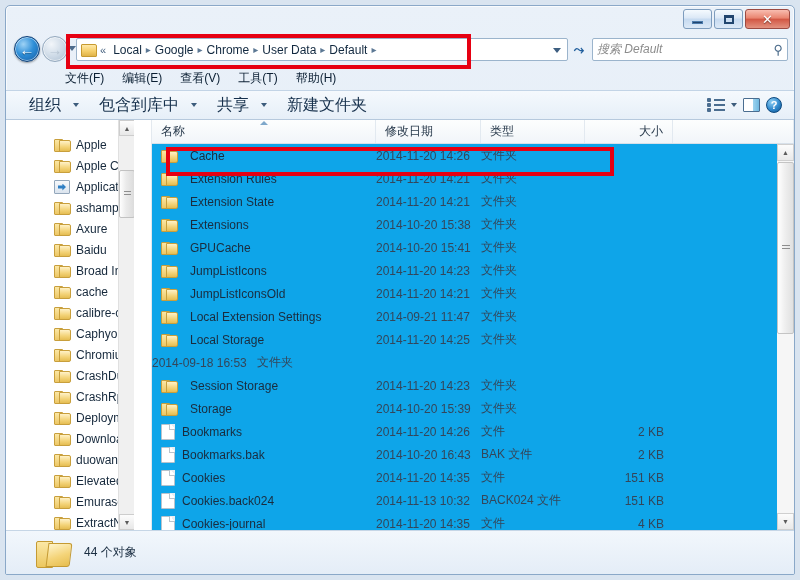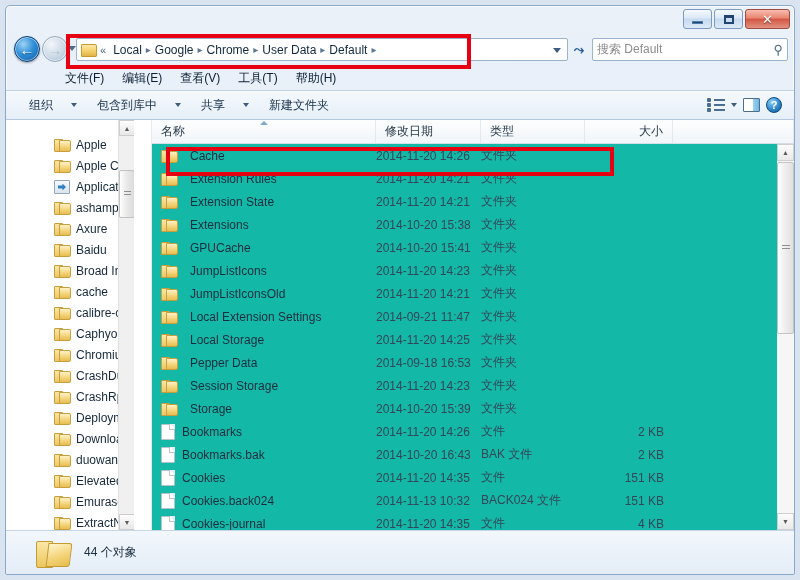--- a/index.html
+++ b/index.html
@@ -78,39 +78,39 @@
   #addrdrop { position:absolute; right:6px; top:9px; width:0;height:0;
     border-left:4px solid transparent;border-right:4px solid transparent;border-top:5px solid #3d5e80;}
   #refreshbtn { position:absolute; right:206px; top:7px; width:18px; height:19px;
     display:flex;align-items:center;justify-content:center;color:#1f5d9c;font-size:13px;font-weight:bold;}
 
   #searchbox {
     position:absolute; right:6px; top:5px; width:196px; height:23px;
     background:#fff; border:1px solid #9bb4cc; border-radius:2px;
     display:flex; align-items:center; padding:0 4px;
   }
-  #searchtext { flex:1; font-size:12px; color:#8c8c8c; }
+  #searchtext { flex:1; font-size:12px; color:#8c8c8c; font-style:italic; }
   #searchicon { color:#4a6a8a; font-size:13px; }
 
   
   #menubar {
     position:absolute; left:0; top:61px; width:100%; height:23px;
     display:flex; align-items:center; padding-left:12px; gap:4px;margin-left:40px;
   }
   .menuitem { font-size:12px; color:#0b1f33; padding:2px 7px; border-radius:2px; }
 
   
   #cmdbar {
     position:absolute; left:0; top:84px; width:100%; height:30px;
     border-top:1px solid #c3d4e6; border-bottom:1px solid #b6c9dd;
     background:linear-gradient(180deg,#f5f9fd 0%,#e6eff8 100%);
     display:flex; align-items:center; padding-left:14px; gap:2px;
   }
-  .cmdbtn { font-size:12px; color:#16304c; padding:4px 9px; border-radius:3px;
-    display:flex; align-items:center; gap:18px; }
+  .cmdbtn { font-size:16px; color:#16304c; padding:4px 9px; border-radius:3px;
+    display:flex; align-items:center; gap:12px; }
   .caret { width:0;height:0;border-left:3.5px solid transparent;border-right:3.5px solid transparent;
     border-top:4px solid #3c5c7c; }
   .cmdright { margin-left:auto; display:flex; align-items:center; gap:6px; padding-right:12px; }
   .viewicon { width:18px;height:14px; position:relative; }
   .viewicon i { position:absolute; display:block; background:#4a6d90; }
   .viewicon i.d { width:4px;height:4px;left:0; border-radius:1px;}
   .viewicon i.l { height:2px; left:7px; width:11px;}
   .paneicon { width:17px;height:14px;border:1px solid #4a6d90;border-radius:1px;
     background:linear-gradient(90deg,#fff 0%,#fff 58%,#9fd4ef 58%,#6fb8e0 100%); }
   .helpicon { width:16px;height:16px;border-radius:50%;
@@ -147,21 +147,21 @@
   #navscroll .sbtn.bot { position:absolute; bottom:0; }
   #navthumb { position:absolute; left:0; top:50px; width:16px; height:48px;
     background:linear-gradient(90deg,#fefefe,#eaeaea 45%,#dcdcdc);
     border:1px solid #c2c2c2; border-radius:2px;
     display:flex;align-items:center;justify-content:center;}
   #navthumb .grip { width:7px;height:6px;
     background:repeating-linear-gradient(180deg,#8e8e8e 0 1px,transparent 1px 3px);}
   #navsplit { position:absolute; right:0; top:0; width:17px; height:100%; background:#fff; }
 
   
-  #listpane { position:relative; flex:1; background:#14b8a6; border-left:1px solid #e3e9ef; overflow:hidden; }
+  #listpane { position:relative; flex:1; background:#0ea5e9; border-left:1px solid #e3e9ef; overflow:hidden; }
   #colhead { position:absolute; left:0; top:0; right:0; height:24px;
     background:linear-gradient(180deg,#fdfefe 0%,#f1f5f9 100%);
     border-bottom:1px solid #d7e0e9; display:flex; font-size:12px; color:#26384a; }
   .col { position:relative; display:flex; align-items:center; padding-left:9px;
     border-right:1px solid #e2e9f0; height:100%; }
   .col.sorted:before { content:""; position:absolute; left:50%; top:1px; margin-left:-4px;
     width:0;height:0;border-left:4px solid transparent;border-right:4px solid transparent;
     border-bottom:4px solid #7fa8cb; }
   .col.name { width:224px; flex:0 0 224px; }
   .col.date { width:105px; flex:0 0 105px; }
@@ -493,24 +493,20 @@
           <div class="row">
             <div class="cell name">
               <span class="folder-sm"></span>
               <span>Local Storage</span>
             </div>
             <div class="cell date">2014-11-20 14:25</div>
             <div class="cell type">文件夹</div>
             <div class="cell size"></div>
           </div>
           <div class="row">
-            <div class="cell name">
-              <span class="folder-sm"></span>
-              <span>Pepper Data</span>
-            </div>
             <div class="cell date">2014-09-18 16:53</div>
             <div class="cell type">文件夹</div>
             <div class="cell size"></div>
           </div>
           <div class="row">
             <div class="cell name">
               <span class="folder-sm"></span>
               <span>Session Storage</span>
             </div>
             <div class="cell date">2014-11-20 14:23</div>

